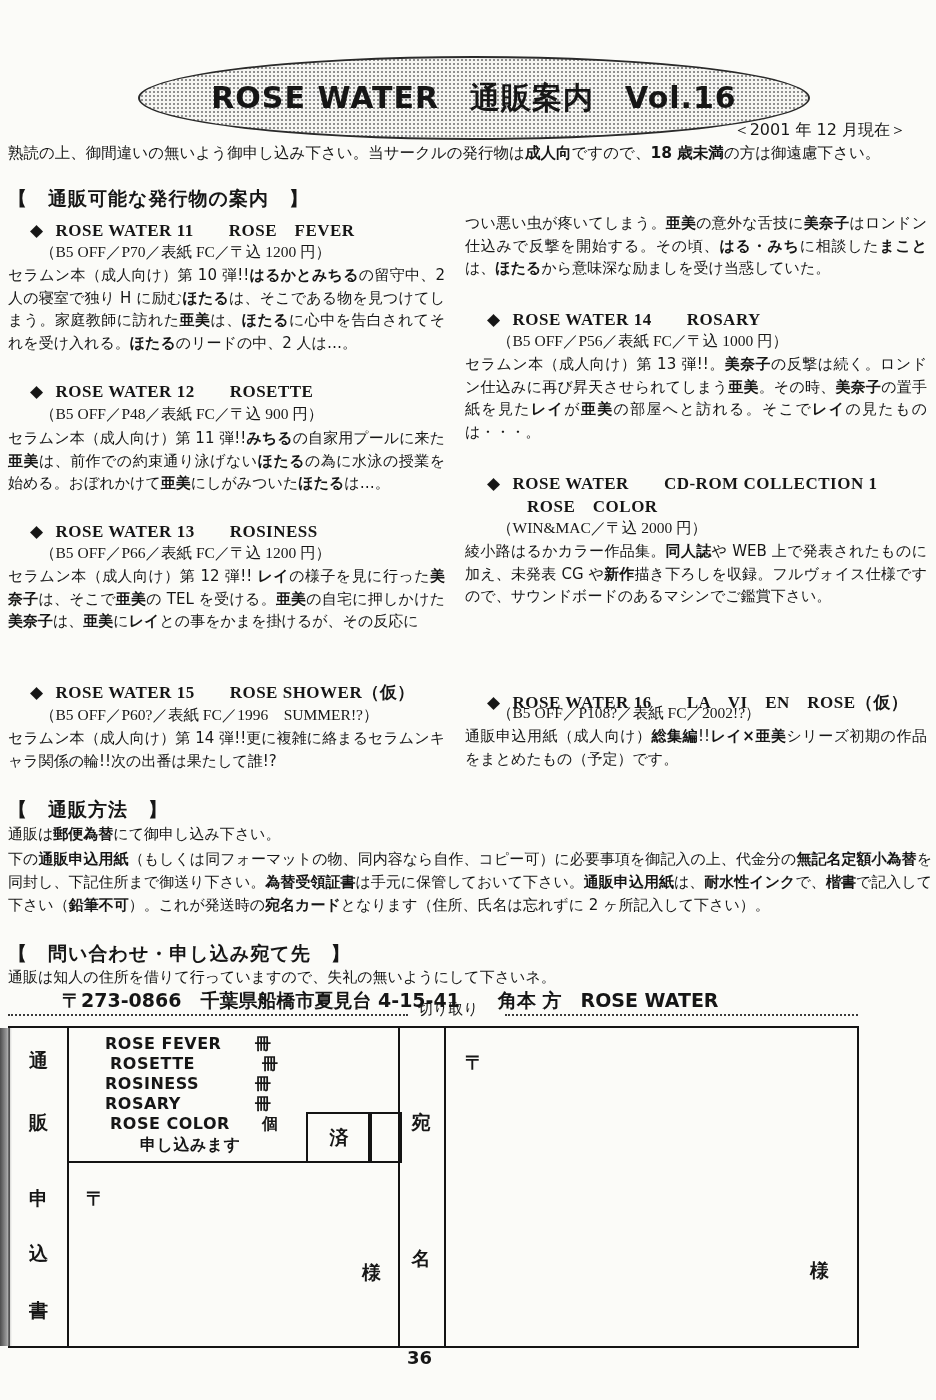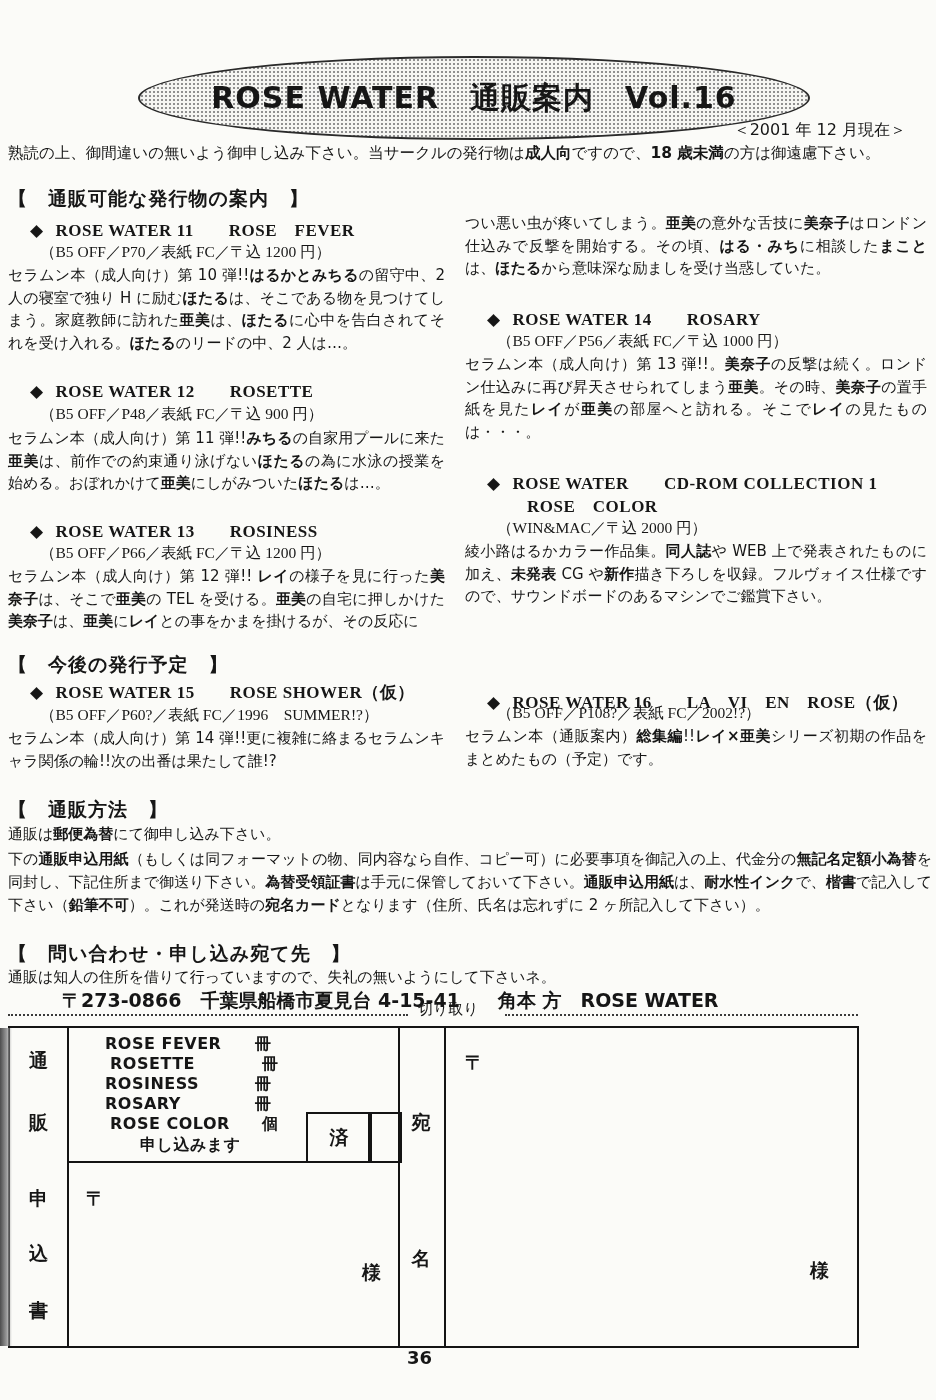--- a/index.html
+++ b/index.html
@@ -69,31 +69,30 @@
 
   <div class="abs desc" style="left:465px;top:212px;width:462px;"><span>つい悪い虫が疼いてしまう。</span><span style="font-weight: bold;">亜美</span><span>の意外な舌技に</span><span style="font-weight: bold;">美奈子</span><span>はロンドン仕込みで反撃を開始する。その頃、</span><span style="font-weight: bold;">はる・みち</span><span>に相談した</span><span style="font-weight: bold;">まこと</span><span>は、</span><span style="font-weight: bold;">ほたる</span><span>から意味深な励ましを受け当惑していた。</span></div>
 
   <div class="abs item-title" style="left:487px;top:308px;"><span class="diamond">◆</span><span>ROSE WATER 14　　ROSARY</span></div>
   <div class="abs item-spec" style="left:497px;top:331px;">（B5 OFF／P56／表紙 FC／〒込 1000 円）</div>
   <div class="abs desc" style="left:465px;top:353px;width:462px;"><span>セラムン本（成人向け）第 13 弾!!。</span><span style="font-weight: bold;">美奈子</span><span>の反撃は続く。ロンドン仕込みに再び昇天させられてしまう</span><span style="font-weight: bold;">亜美</span><span>。その時、</span><span style="font-weight: bold;">美奈子</span><span>の置手紙を見た</span><span style="font-weight: bold;">レイ</span><span>が</span><span style="font-weight: bold;">亜美</span><span>の部屋へと訪れる。そこで</span><span style="font-weight: bold;">レイ</span><span>の見たものは・・・。</span></div>
 
   <div class="abs item-title" style="left:487px;top:472px;"><span class="diamond">◆</span><span>ROSE WATER　　CD-ROM COLLECTION 1</span></div>
   <div class="abs item-title" style="left:527px;top:495px;">ROSE　COLOR</div>
   <div class="abs item-spec" style="left:497px;top:518px;">（WIN&amp;MAC／〒込 2000 円）</div>
-  <div class="abs desc" style="left:465px;top:540px;width:462px;"><span>綾小路はるかカラー作品集。</span><span style="font-weight: bold;">同人誌</span><span>や WEB 上で発表されたものに加え、</span><span style="font-weight: bold;">未発表</span><span> CG や</span><span style="font-weight: bold;">新作</span><span>描き下ろしを収録。フルヴォイス仕様ですので、サウンドボードのあるマシンでご鑑賞下さい。</span></div>
+  <div class="abs desc" style="left:465px;top:540px;width:462px;"><span>綾小路はるかカラー作品集。</span><span style="font-weight: bold;">同人誌</span><span>や WEB 上で発表されたものに加え、</span><span style="font-weight: normal;">未発表</span><span> CG や</span><span style="font-weight: bold;">新作</span><span>描き下ろしを収録。フルヴォイス仕様ですので、サウンドボードのあるマシンでご鑑賞下さい。</span></div>
 
-  <div class="abs heading" style="left:8px;top:652px;">【　今後の発行予定　】</div>
 
   <div class="abs item-title" style="left:30px;top:681px;"><span class="diamond">◆</span><span>ROSE WATER 15　　ROSE SHOWER（仮）</span></div>
   <div class="abs item-spec" style="left:40px;top:705px;">（B5 OFF／P60?／表紙 FC／1996　SUMMER!?）</div>
   <div class="abs desc" style="left:8px;top:727px;width:437px;"><span>セラムン本（成人向け）第 14 弾!!更に複雑に絡まるセラムンキャラ関係の輪!!次の出番は果たして誰!?</span></div>
 
   <div class="abs item-title" style="left:487px;top:679px;margin-top:12px;"><span class="diamond">◆</span><span>ROSE WATER 16　　LA　VI　EN　ROSE（仮）</span></div>
   <div class="abs item-spec" style="left:497px;top:703px;">（B5 OFF／P108?／表紙 FC／2002!?）</div>
-  <div class="abs desc" style="left:465px;top:725px;width:462px;"><span>セラムン本（通販案内）</span><span style="font-weight: bold;">総集編</span><span>!!</span><span style="font-weight: bold;">レイ×亜美</span><span>シリーズ初期の作品をまとめたもの（予定）です。</span></div>
+  <div class="abs desc" style="left:465px;top:725px;width:462px;"><span>通販申込用紙（成人向け）</span><span style="font-weight: bold;">総集編</span><span>!!</span><span style="font-weight: bold;">レイ×亜美</span><span>シリーズ初期の作品をまとめたもの（予定）です。</span></div>
 
   <div class="abs heading" style="left:8px;top:797px;">【　通販方法　】</div>
   <div class="abs smalltxt" style="left:8px;top:825px;"><span>通販は</span><span style="font-weight: bold;">郵便為替</span><span>にて御申し込み下さい。</span></div>
   <div class="abs desc" style="left:8px;top:848px;width:924px;line-height:23px;"><span>下の</span><span style="font-weight: bold;">通販申込用紙</span><span>（もしくは同フォーマットの物、同内容なら自作、コピー可）に必要事項を御記入の上、代金分の</span><span style="font-weight: bold;">無記名定額小為替</span><span>を同封し、下記住所まで御送り下さい。</span><span style="font-weight: bold;">為替受領証書</span><span>は手元に保管しておいて下さい。</span><span style="font-weight: bold;">通販申込用紙</span><span>は、</span><span style="font-weight: bold;">耐水性インク</span><span>で、</span><span style="font-weight: bold;">楷書</span><span>で記入して下さい（</span><span style="font-weight: bold;">鉛筆不可</span><span>）。これが発送時の</span><span style="font-weight: bold;">宛名カード</span><span>となります（住所、氏名は忘れずに 2 ヶ所記入して下さい）。</span></div>
 
   <div class="abs heading" style="left:8px;top:941px;">【　問い合わせ・申し込み宛て先　】</div>
   <div class="abs smalltxt" style="left:8px;top:968px;">通販は知人の住所を借りて行っていますので、失礼の無いようにして下さいネ。</div>
   <div class="abs b" style="left:62px;top:988px;font-size:19px;white-space:nowrap;">〒273-0866　千葉県船橋市夏見台 4-15-41　　角本 方　ROSE WATER</div>
 
   <div class="abs dotted-rule" style="left:8px;top:1014px;width:400px;"></div>

